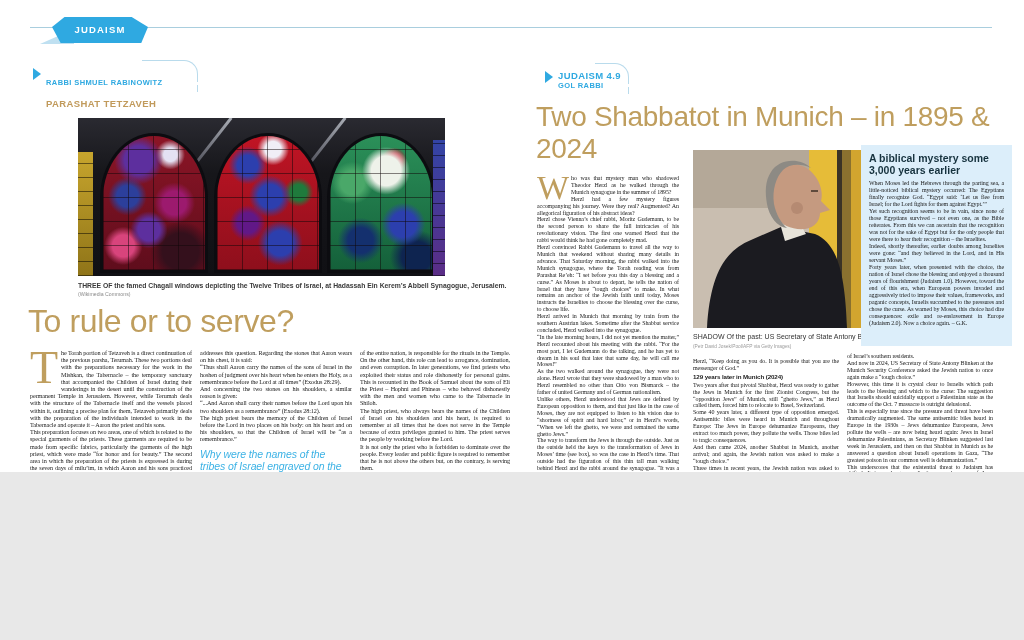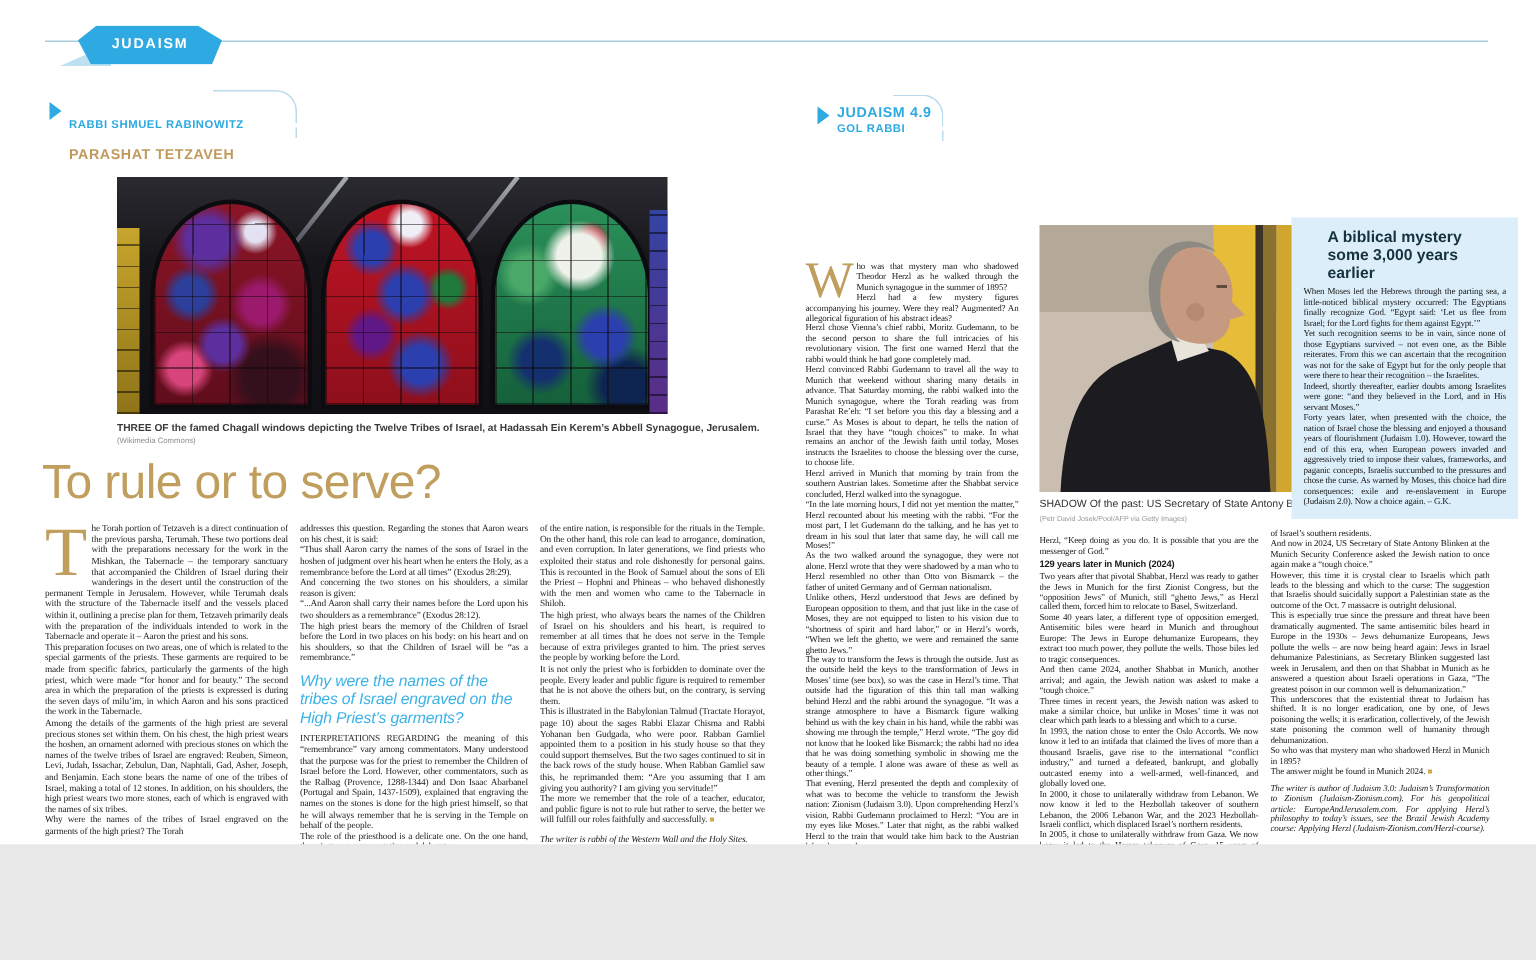--- a/index.html
+++ b/index.html
@@ -1,16 +1,16 @@
 <!DOCTYPE html>
 <html><head>
 <meta charset="utf-8">
 <style>
   html,body{margin:0;padding:0;background:#e8e8e8;}
-  .page{position:relative;width:1024px;height:563px;background:#fff;overflow:hidden;
+  .page{position:relative;width:1024px;height:472px;background:#fff;overflow:hidden;
         font-family:"Liberation Sans",sans-serif;color:#1c1c1c;}
   .abs{position:absolute;}
 
   
   .top-rule{left:30px;top:27px;width:962px;height:1px;background:#a9cede;}
   .tab-accent{left:40px;top:29px;width:34px;height:15px;background:#bfe0f1;
               clip-path:polygon(0 100%,100% 0,100% 100%);}
   .section-tab{left:52px;top:17px;width:96px;height:26px;background:#2fa9e1;
                clip-path:polygon(13% 0,83% 0,100% 38%,93% 100%,9% 100%,0 38%);
                color:#fff;font-weight:bold;font-size:9.5px;letter-spacing:1.2px;
@@ -98,21 +98,21 @@
   .endmark{color:#d2a94e;font-size:5.5px;}
 
   
   .photo{left:693px;top:150px;width:190px;height:178px;overflow:hidden;background:#c9beb0;}
   .photo-caption{left:693px;top:333px;width:192px;font-size:7px;line-height:8.8px;color:#333;}
   .photo-credit{font-size:4.8px;color:#999;}
 
   
   .sidebar{left:861px;top:145px;width:151px;height:201px;background:#dceefa;
            box-sizing:border-box;padding:7px 8px 6px;}
-  .sidebar-title{font-weight:bold;font-size:10.5px;line-height:12px;color:#16323e;margin:0 16px 4px;}
+  .sidebar-title{font-weight:bold;font-size:10.5px;line-height:12px;color:#16323e;margin:0 0 4px;}
   .sidebar-body{font-family:"Liberation Serif",serif;font-size:6px;line-height:7px;
                 text-align:justify;white-space:pre-line;color:#1b1b1b;
                 height:158px;overflow:hidden;letter-spacing:-.1px;}
 
   
   .footer{font-size:6px;color:#555;}
   .pgno{font-weight:bold;font-size:7px;color:#222;}
   .logo{border:1px solid #c0272d;color:#c0272d;font-weight:bold;font-size:4.5px;
         line-height:6px;padding:1px 2px;letter-spacing:.2px;background:#fff;}
 </style>
@@ -180,20 +180,21 @@
   <div class="abs pgno" style="left:40px;top:600px;">42</div>
   <div class="abs logo" style="left:54px;top:599px;">JERUSALEM POST</div>
   <div class="abs footer" style="left:135px;top:601px;">FEBRUARY 23, 2024</div>
 
   <div class="abs arrow" style="left:545px;top:71px;"></div>
   <div class="abs kicker" style="left:558px;top:70px;color:#2fa9e1;">JUDAISM 4.9</div>
   <div class="abs byline" style="left:558px;top:81px;">GOL RABBI</div>
   <div class="abs bracket" style="left:595px;top:63px;width:33px;height:20px;"></div>
   <div class="abs tick" style="left:628px;top:87px;"></div>
 
+  <div class="abs headline-r">Two Shabbatot in Munich – in 1895 &amp; 2024</div>
 
   <div class="col rcol" id="rcol1">
     <span class="dropcap small">W</span>
       <p class="jtext">ho was that mystery man who shadowed Theodor Herzl as he walked through the Munich synagogue in the summer of 1895?
 Herzl had a few mystery figures accompanying his journey. Were they real? Augmented? An allegorical figuration of his abstract ideas?
 Herzl chose Vienna’s chief rabbi, Moritz Gudemann, to be the second person to share the full intricacies of his revolutionary vision. The first one warned Herzl that the rabbi would think he had gone completely mad.
 Herzl convinced Rabbi Gudemann to travel all the way to Munich that weekend without sharing many details in advance. That Saturday morning, the rabbi walked into the Munich synagogue, where the Torah reading was from Parashat Re’eh: “I set before you this day a blessing and a curse.” As Moses is about to depart, he tells the nation of Israel that they have “tough choices” to make. In what remains an anchor of the Jewish faith until today, Moses instructs the Israelites to choose the blessing over the curse, to choose life.
 Herzl arrived in Munich that morning by train from the southern Austrian lakes. Sometime after the Shabbat service concluded, Herzl walked into the synagogue.
 “In the late morning hours, I did not yet mention the matter,” Herzl recounted about his meeting with the rabbi. “For the most part, I let Gudemann do the talking, and he has yet to dream in his soul that later that same day, he will call me Moses!”
 As the two walked around the synagogue, they were not alone. Herzl wrote that they were shadowed by a man who to Herzl resembled no other than Otto von Bismarck – the father of united Germany and of German nationalism.

